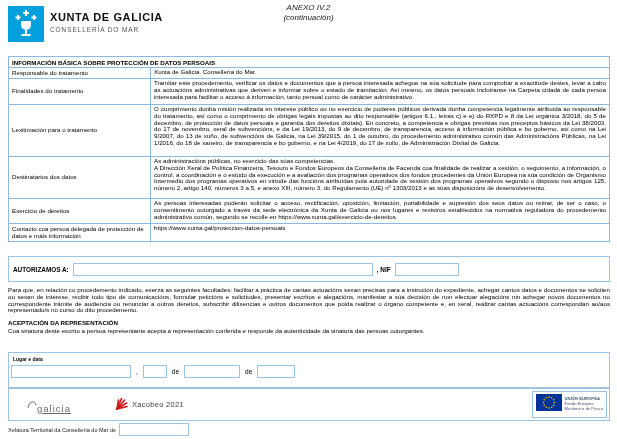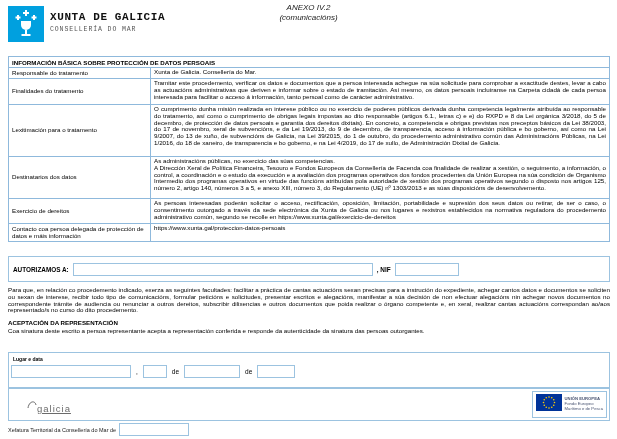--- a/index.html
+++ b/index.html
@@ -3,21 +3,21 @@
 <meta charset="utf-8">
 <style>
   * { margin:0; padding:0; box-sizing:border-box; }
   html,body { background:#fff; }
   .page {
     position:relative; width:617px; height:439px; background:#ffffff;
     font-family:"Liberation Sans", sans-serif; color:#000; overflow:hidden;
   }
   
   .logo-square { position:absolute; left:8px; top:6px; width:36px; height:36px; }
-  .logo-text { position:absolute; left:50px; top:11px;font-family:Liberation Mono, monospace; }
+  .logo-text { position:absolute; left:50px; top:11px; }
   .logo-title { font-size:11px; font-weight:bold; letter-spacing:.6px; color:#111; }
   .logo-subtitle { font-size:6.5px; letter-spacing:.9px; color:#555; margin-top:3px; }
   .annex { position:absolute; left:0; right:0; top:3px; text-align:center; line-height:10px;font-style:italic; }
   .annex-title { font-size:8px; color:#222; }
   .annex-subtitle { font-size:8px; color:#222; }
   
   .ptable { position:absolute; left:8px; top:56px; width:602px; border:1px solid #8fb9dc; }
   .ptable-title { height:11px; line-height:11px; font-size:6.2px; font-weight:bold; padding-left:3px;
                   border-bottom:1px solid #8fb9dc; background:#fff; }
   .prow { display:flex; border-bottom:1px solid #8fb9dc; overflow:hidden; }
@@ -86,21 +86,21 @@
         <rect x="13.5" y="28" width="9" height="2"></rect>
       </g>
     </svg>
   </div>
   <div class="logo-text">
     <div class="logo-title">XUNTA DE GALICIA</div>
     <div class="logo-subtitle">CONSELLERÍA DO MAR</div>
   </div>
   <div class="annex">
     <div class="annex-title">ANEXO IV.2</div>
-    <div class="annex-subtitle">(comunicacións)</div>
+    <div class="annex-subtitle">(continuación)</div>
   </div>
 
   <div class="ptable">
     <div class="ptable-title">INFORMACIÓN BÁSICA SOBRE PROTECCIÓN DE DATOS PERSOAIS</div>
 
     <div class="prow h11">
       <div class="plabel">Responsable do tratamento</div>
       <div class="pvalue">Xunta de Galicia. Consellería do Mar.</div>
     </div>
     <div class="prow h26">
@@ -153,20 +153,34 @@
   </div>
 
   <div class="footer-box">
     <div class="galicia-logo">
       <span>
         <svg width="10" height="12" viewBox="0 0 10 12">
             <path d="M1 10 C2 3 8 2 9 7" stroke="#6b6b6b" stroke-width="1" fill="none"></path>
           </svg>
       </span>
       <span class="galicia-text">galicia</span>
+    </div>
+    <div class="xacobeo">
+      <span>
+        <svg width="13" height="13" viewBox="0 0 13 13">
+          <g stroke="#d0121a" stroke-width="1.6" stroke-linecap="round">
+            <path d="M2 12 L3.5 3"></path>
+              <path d="M2 12 L6.5 1.5"></path>
+              <path d="M2 12 L9.5 3"></path>
+              <path d="M2 12 L11.5 6"></path>
+              <path d="M2 12 L12 9.5"></path>
+          </g>
+        </svg>
+      </span>
+      <span class="xacobeo-text">Xacobeo 2021</span>
     </div>
     <div class="eu-block">
       <span>
         <svg width="26" height="17" viewBox="0 0 26 17">
           <rect width="26" height="17" fill="#003399"></rect>
           <g fill="#ffcc00">
             <circle cx="13" cy="3.0" r="0.8"></circle>
               <circle cx="15.75" cy="3.75" r="0.8"></circle>
               <circle cx="17.75" cy="5.75" r="0.8"></circle>
             <circle cx="18.5" cy="8.5" r="0.8"></circle>

